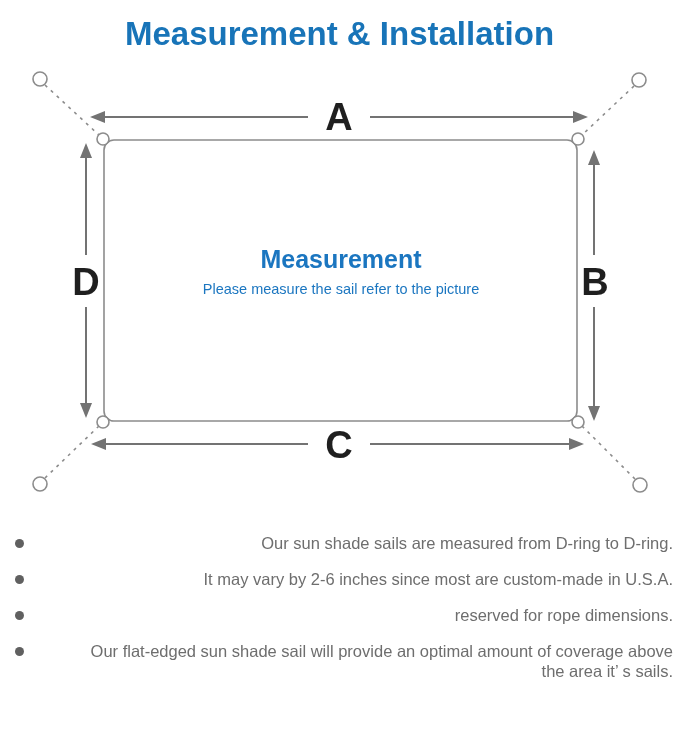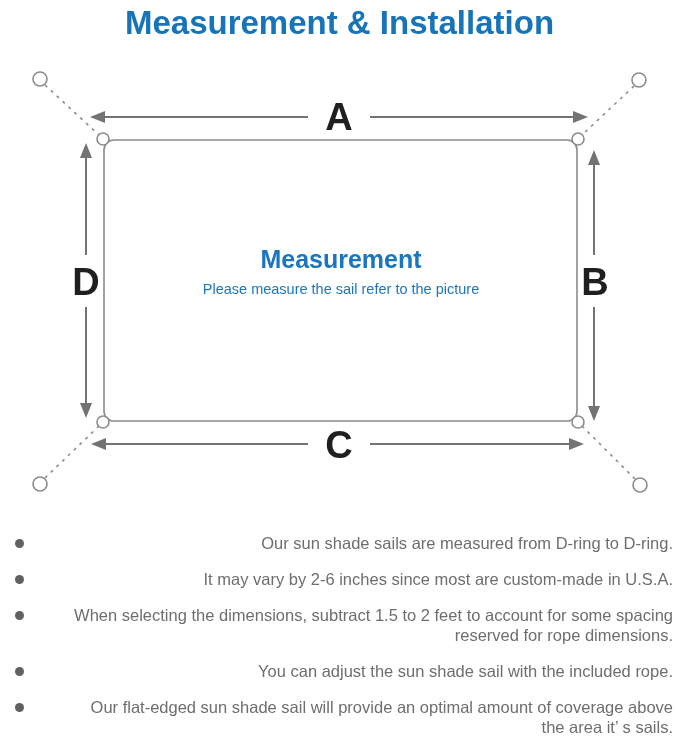--- a/index.html
+++ b/index.html
@@ -5,21 +5,21 @@
   html,body{margin:0;padding:0;background:#ffffff;}
   .page{
     position:relative;
     width:679px;height:739px;
     background:#ffffff;
     font-family:"Liberation Sans", sans-serif;
     overflow:hidden;
   }
   .title{
     position:absolute;top:0;left:0;right:0;height:48px;
-    margin:0;
+    margin:11px;
     text-align:center;
     font-size:33px;
     font-weight:bold;
     line-height:46px;
     color:#1874b8;
     letter-spacing:0px;
   }
   .diagram{
     position:absolute;top:52px;left:0;
     width:679px;height:460px;
@@ -127,26 +127,21 @@
     <li>
       <span class="dot"></span>
       <div>Our sun shade sails are measured from D-ring to D-ring.</div>
     </li>
     <li>
       <span class="dot"></span>
       <div>It may vary by 2-6 inches since most are custom-made in U.S.A.</div>
     </li>
     <li>
       <span class="dot"></span>
-      <div>When selecting the dimensions, subtract 1.5 to 2 feet to account for some spacing</div>
       <div>reserved for rope dimensions.</div>
-    </li>
-    <li>
-      <span class="dot"></span>
-      <div>You can adjust the sun shade sail with the included rope.</div>
     </li>
     <li>
       <span class="dot"></span>
       <div>Our flat-edged sun shade sail will provide an optimal amount of coverage above</div>
       <div>the area it’ s sails.</div>
     </li>
   </ul>
 
 </div>
 

